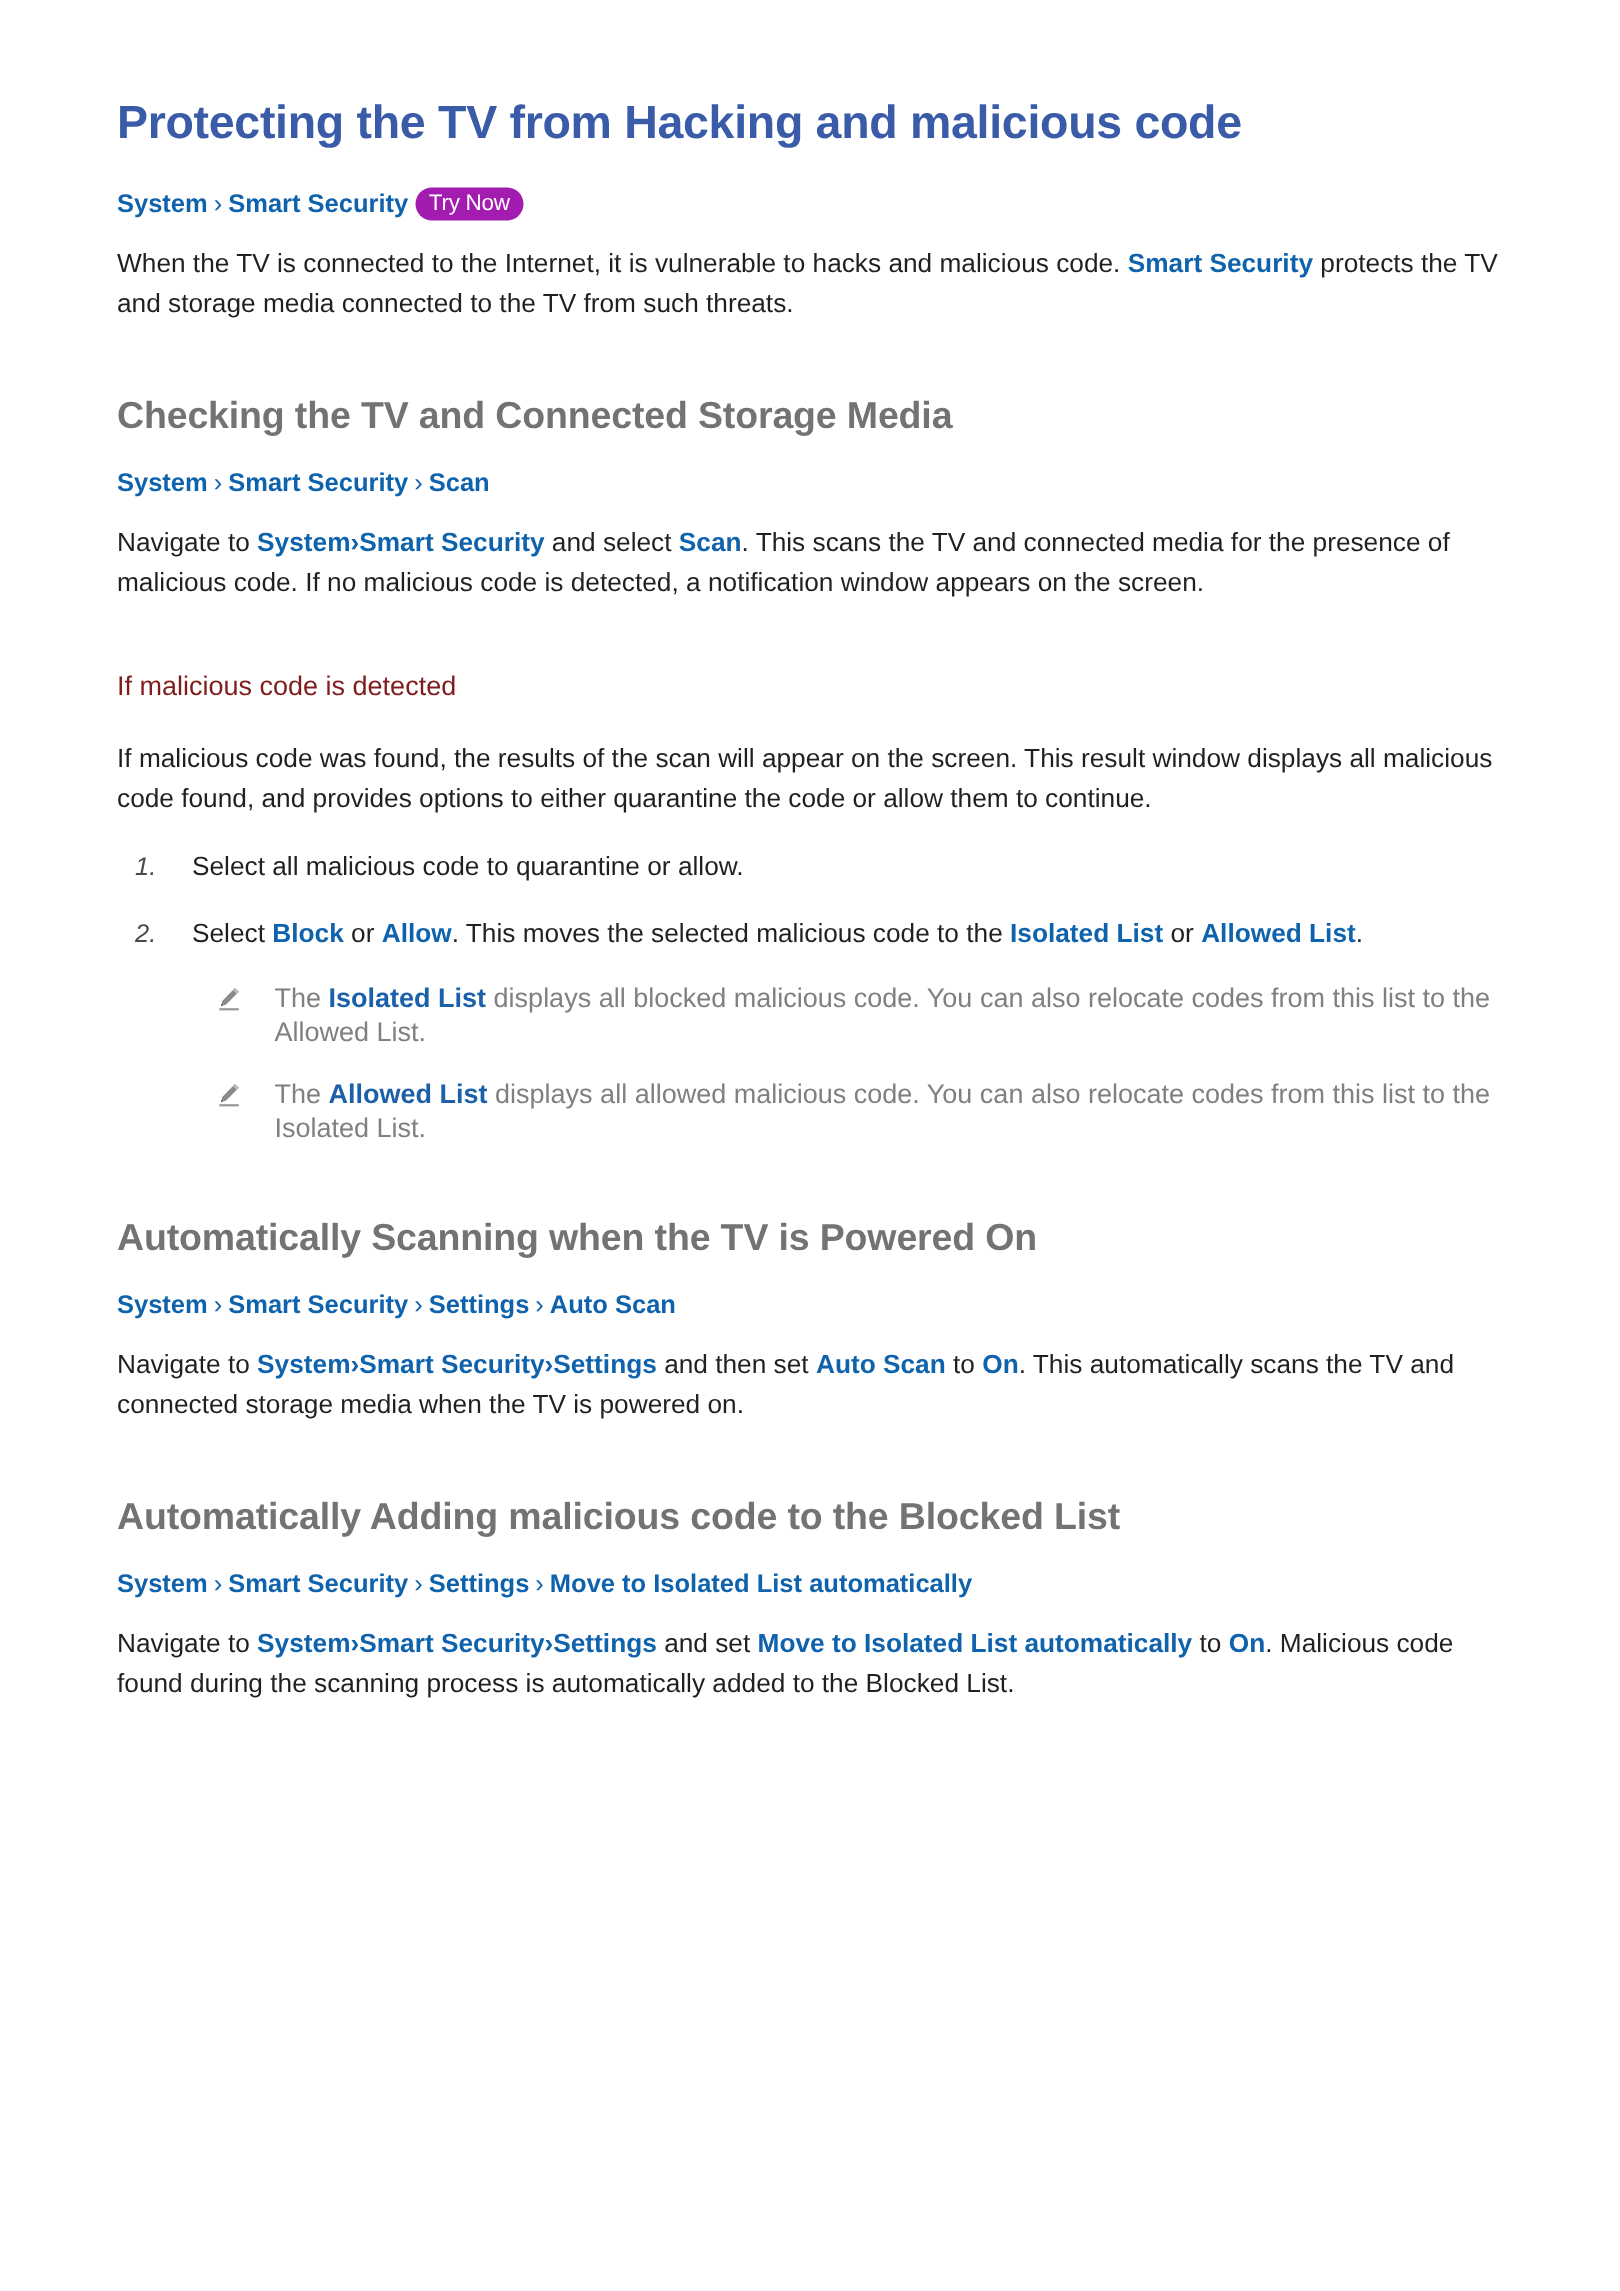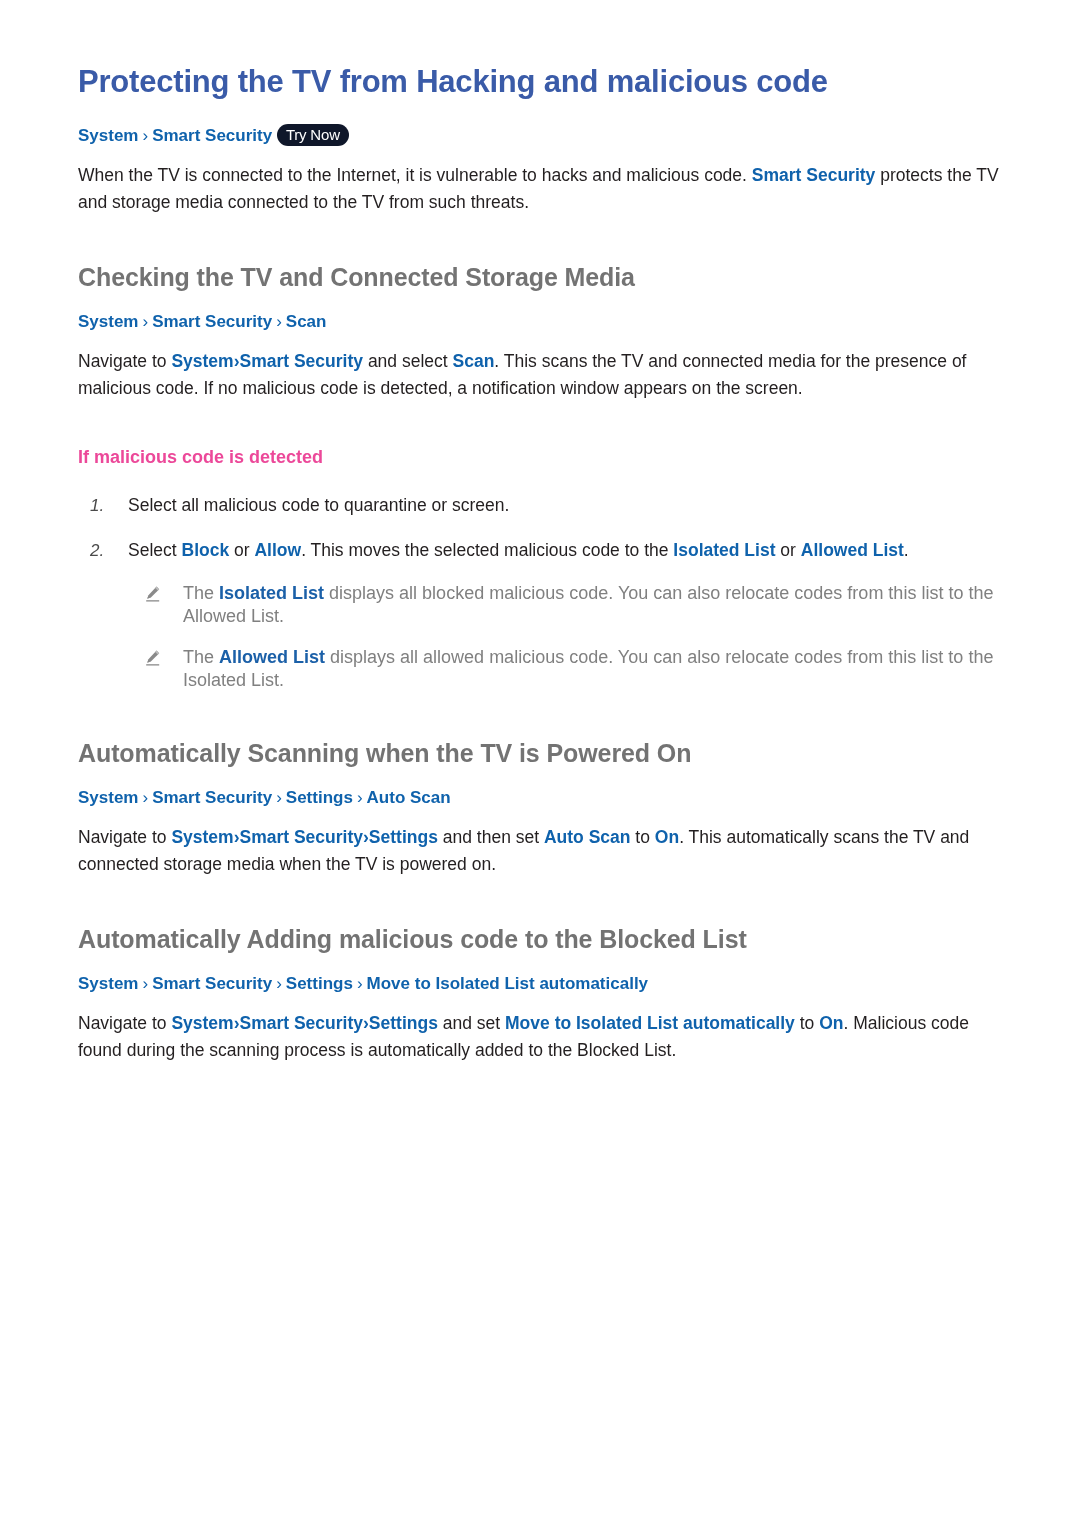--- a/index.html
+++ b/index.html
@@ -37,22 +37,22 @@
     font-size: 25px;
     line-height: 34px;
     font-weight: bold;
     color: #737373;
     margin: 44px 0 16px 0;
     letter-spacing: -0.1px;
   }
   h3.sub-title {
     font-size: 18px;
     line-height: 26px;
-    font-weight: bold;
-    color: #ec4899;
+    font-weight: normal;
+    color: #7f1d1d;
     margin: 42px 0 22px 0;
   }
 
   
   .breadcrumb {
     font-size: 17px;
     line-height: 24px;
     color: #0f62ac;
     font-weight: bold;
     margin: 0 0 14px 0;
@@ -74,21 +74,21 @@
     max-width: 930px;
   }
   .lnk {
     color: #0f62ac;
     font-weight: bold;
   }
 
   
   .try-now {
     display: inline-block;
-    background: #0f172a;
+    background: #a21caf;
     color: #ffffff;
     font-size: 15px;
     line-height: 19px;
     font-weight: normal;
     border-radius: 11px;
     padding: 1px 9px 2px 9px;
     vertical-align: 1px;
     white-space: nowrap;
     letter-spacing: -0.2px;
   }
@@ -160,24 +160,25 @@
   <h2 class="sect-title">Checking the TV and Connected Storage Media</h2>
 
   <div class="breadcrumb">
     <span class="crumb">System</span><span class="sep">›</span><span class="crumb">Smart Security</span><span class="sep">›</span><span class="crumb">Scan</span>
   </div>
 
   <p class="body"><span>Navigate to </span><span class="lnk">System</span><span class="sep lnk">›</span><span class="lnk">Smart Security</span><span> and select </span><span class="lnk">Scan</span><span>. This scans the TV and connected media for the presence of malicious code. If no malicious code is detected, a notification window appears on the screen.</span></p>
 
   <h3 class="sub-title">If malicious code is detected</h3>
 
+  <p class="body">If malicious code was found, the results of the scan will appear on the screen. This result window displays all malicious code found, and provides options to either quarantine the code or allow them to continue.</p>
 
   <ol class="steps">
     <li>
-      <span class="num">1.</span><span>Select all malicious code to quarantine or screen.</span>
+      <span class="num">1.</span><span>Select all malicious code to quarantine or allow.</span>
     </li>
     <li>
       <span class="num">2.</span><span>Select </span><span class="lnk">Block</span><span> or </span><span class="lnk">Allow</span><span>. This moves the selected malicious code to the </span><span class="lnk">Isolated List</span><span> or </span><span class="lnk">Allowed List</span><span>.</span>
     </li>
   </ol>
 
   <ul class="notes">
     <li>
       <span class="pencil-icon">
         <svg viewBox="0 0 18 18" width="18" height="18" aria-hidden="true">

